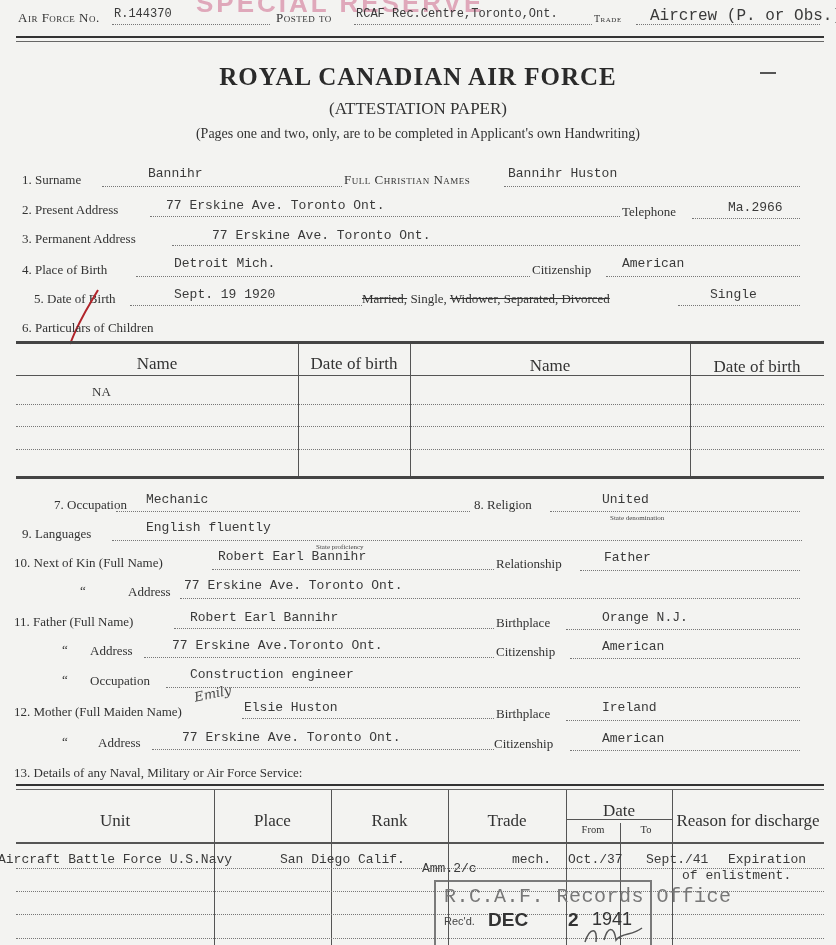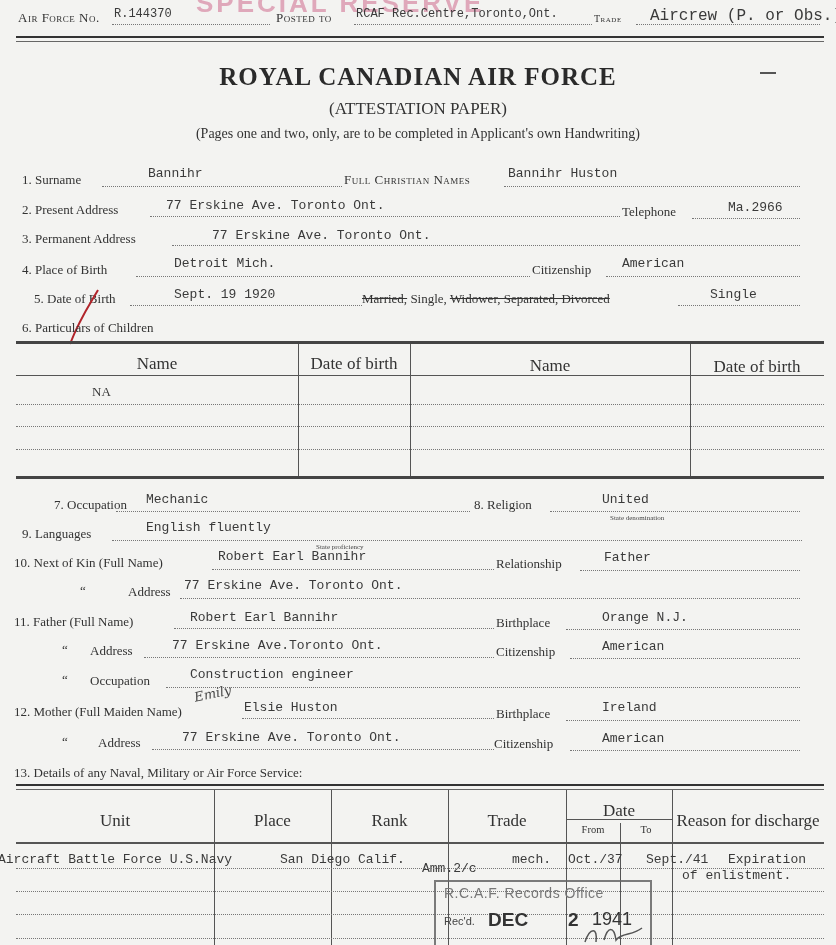--- a/index.html
+++ b/index.html
@@ -199,20 +199,20 @@
 <span class="abs val" style="left:646px; top:852px;">Sept./41</span>
 <span class="abs val" style="left:728px; top:852px;">Expiration</span>
 <span class="abs val" style="left:682px; top:868px;">of enlistment.</span>
 
 <div class="dots" style="left:16px; top:868px; width:808px;"></div>
 <div class="dots" style="left:16px; top:891px; width:808px;"></div>
 <div class="dots" style="left:16px; top:914px; width:808px;"></div>
 <div class="dots" style="left:16px; top:938px; width:808px;"></div>
 
 <div class="stamp-box" style="left:434px; top:880px; width:214px; height:70px;"></div>
-<span class="abs" style="left:444px; top:885px; font-family:Liberation Sans, sans-serif; font-size:14px; color:#777; letter-spacing:0.5px;">R.C.A.F. Records Office</span>
+<span class="abs" style="left:444px; top:885px; font-family:Liberation Mono, monospace; font-size:20px; color:#777; letter-spacing:0.5px;">R.C.A.F. Records Office</span>
 <span class="abs" style="left:444px; top:915px; font-family:'Liberation Sans', sans-serif; font-size:11px; color:#444;">Rec'd.</span>
 <span class="abs" style="left:488px; top:909px; font-family:'Liberation Sans', sans-serif; font-size:19px; color:#333; font-weight:bold;">DEC</span>
 <span class="abs" style="left:568px; top:909px; font-family:'Liberation Sans', sans-serif; font-size:19px; color:#333; font-weight:bold;">2</span>
 <span class="abs" style="left:592px; top:909px; font-family:'Liberation Sans', sans-serif; font-size:18px; color:#333;">1941</span>
 <svg class="abs" style="left:580px; top:922px;" width="70" height="23">
   <path d="M5 20 C10 5, 18 5, 16 20 M24 18 C28 4, 34 4, 36 18 C42 10, 52 14, 62 6" stroke="#555" stroke-width="1.5" fill="none"></path>
 </svg>
 
 </body></html>

